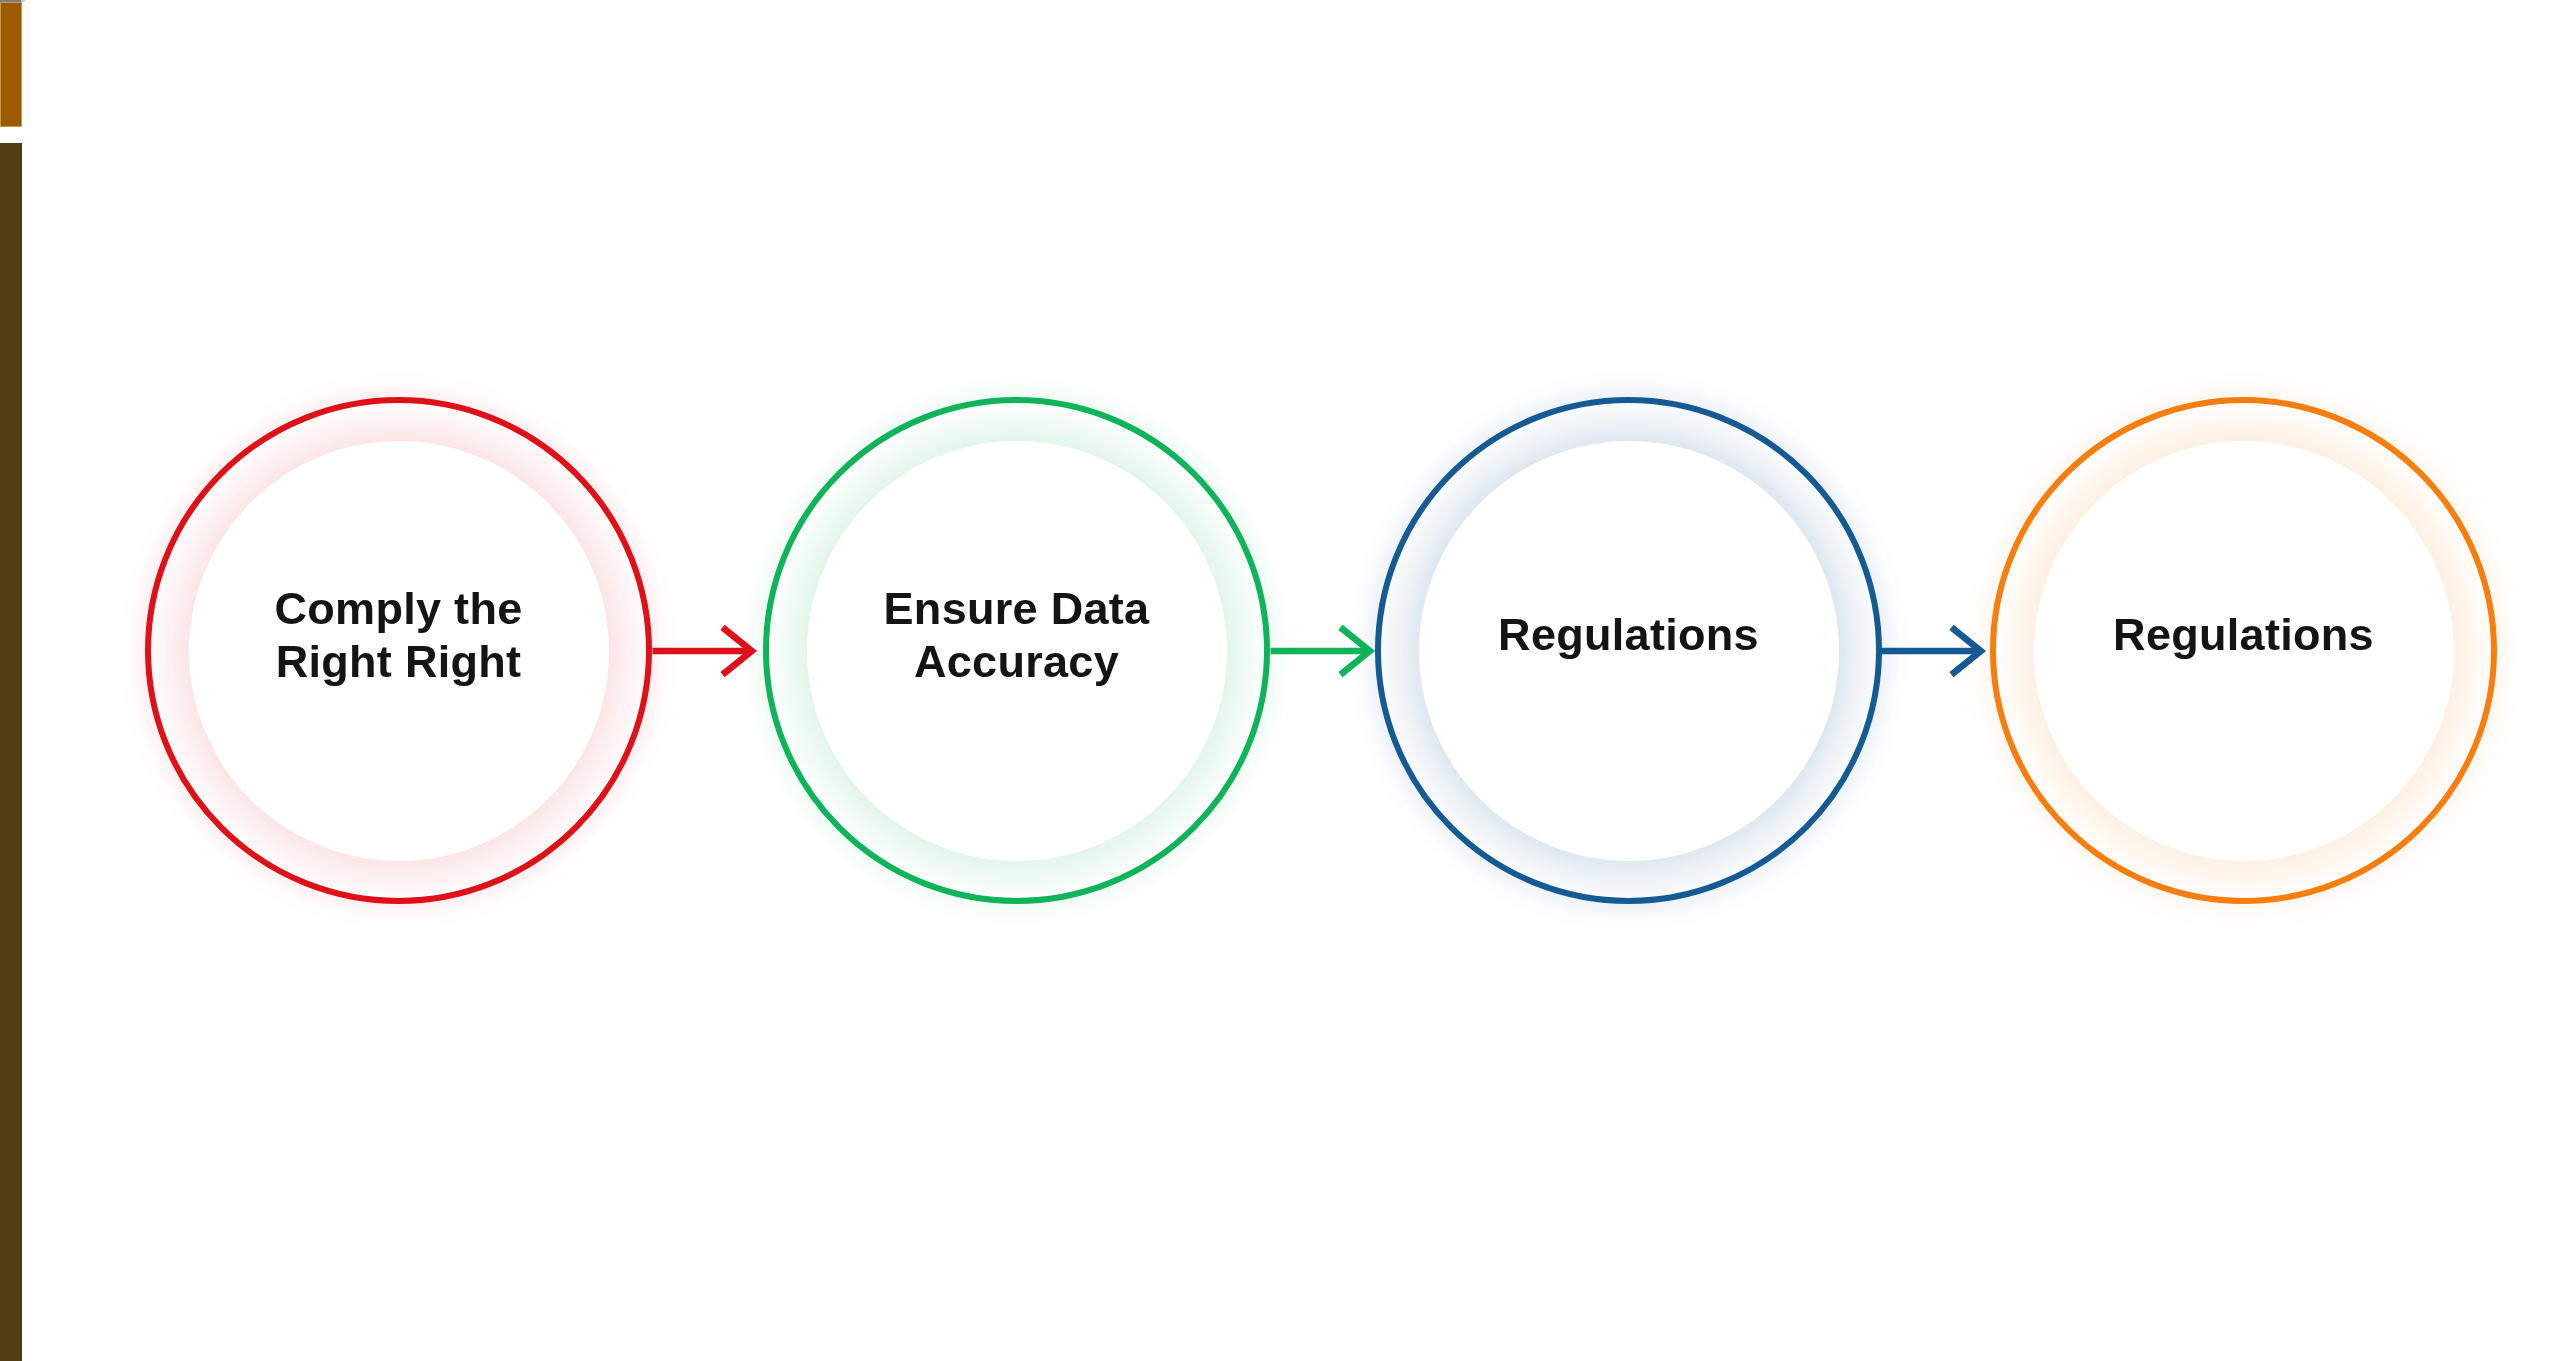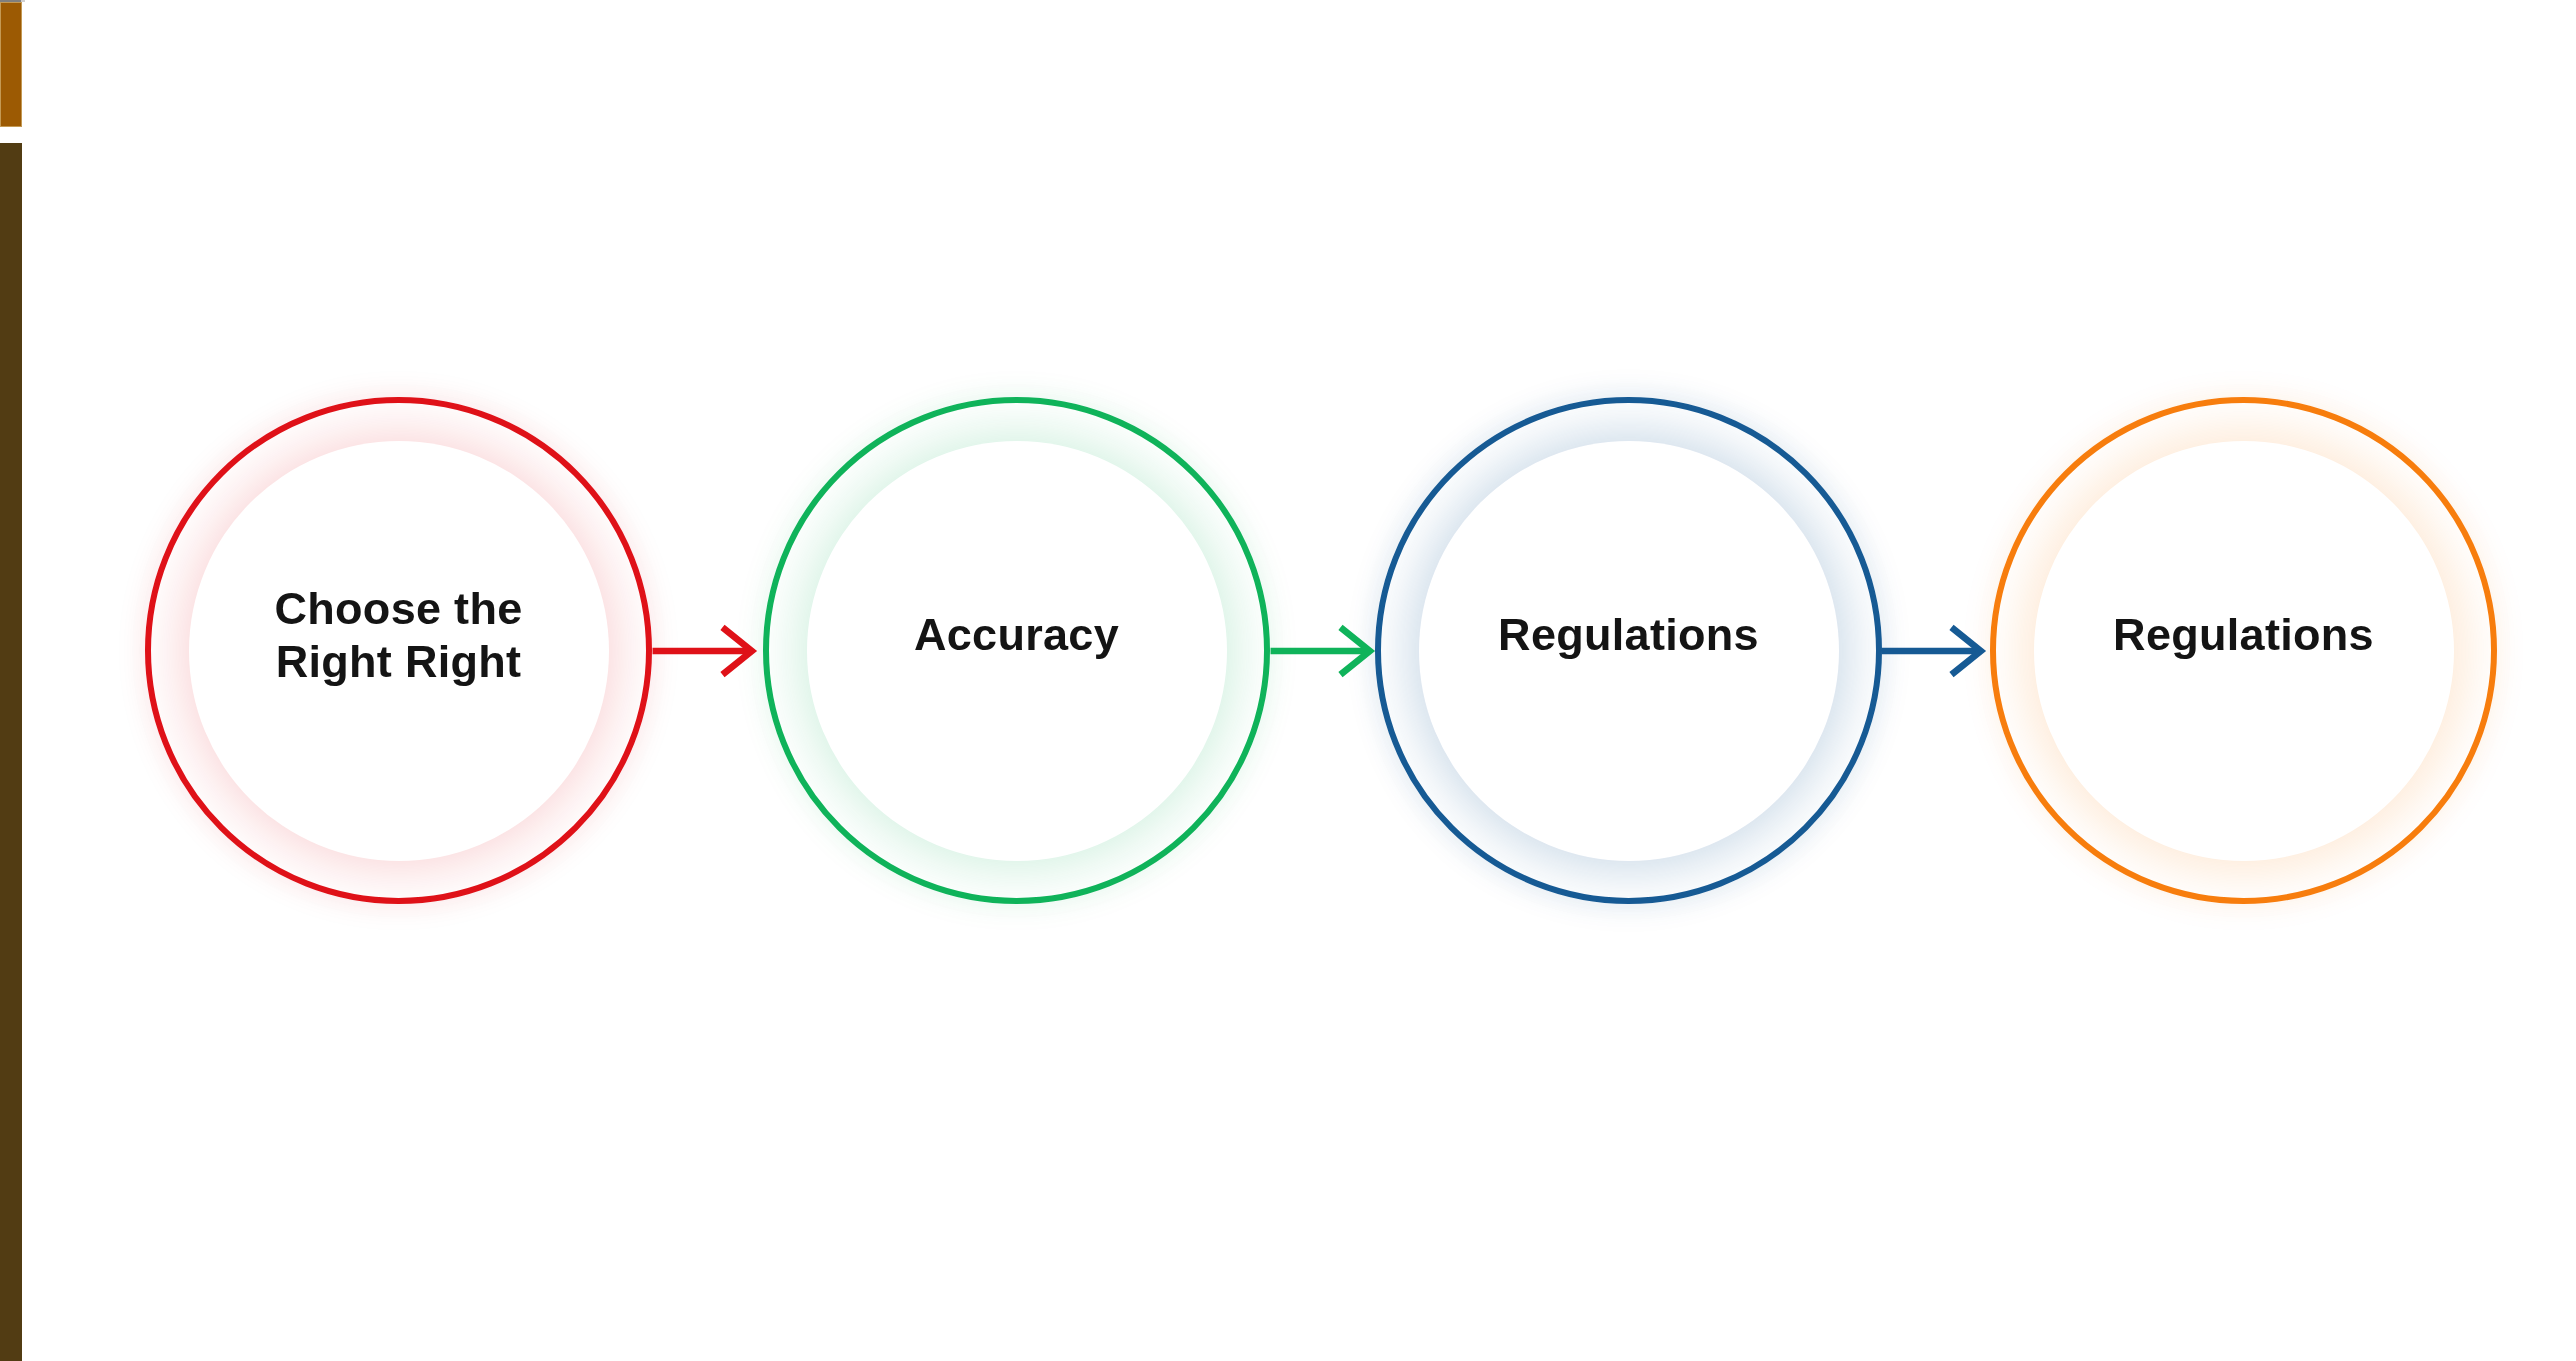--- a/index.html
+++ b/index.html
@@ -106,34 +106,35 @@
 
 <div class="window-edge-dark"></div>
 <div class="window-edge-light"></div>
 <div class="bar-top"></div>
 <div class="bar-side"></div>
 
 <div class="node node-1" style="--accent: #df1118; --glow: rgba(223,17,24,0.17); --outer-glow: rgba(223,17,24,0.08);">
   <div class="disc"></div>
   <div class="ring"></div>
   <div class="label">
-    <span>Choose the</span>
+    <span>Comply the</span>
     <span>Right Right</span>
   </div>
 </div>
 
 <svg class="arrow arrow-1" viewBox="0 0 210 190" xmlns="http://www.w3.org/2000/svg" style="--accent: #df1118;">
   <line x1="3" y1="95" x2="195" y2="95" stroke="currentColor" stroke-width="13"></line>
   <polyline points="139,49 196,95 139,141" fill="none" stroke="currentColor" stroke-width="13" stroke-linejoin="miter"></polyline>
 </svg>
 
 <div class="node node-2" style="--accent: #0fb35a; --glow: rgba(15,179,90,0.18); --outer-glow: rgba(15,179,90,0.08);">
   <div class="disc"></div>
   <div class="ring"></div>
   <div class="label">
+    <span>Ensure Data</span>
     <span>Accuracy</span>
   </div>
 </div>
 
 <svg class="arrow arrow-2" viewBox="0 0 210 190" xmlns="http://www.w3.org/2000/svg" style="--accent: #0fb35a;">
   <line x1="3" y1="95" x2="195" y2="95" stroke="currentColor" stroke-width="13"></line>
   <polyline points="139,49 196,95 139,141" fill="none" stroke="currentColor" stroke-width="13" stroke-linejoin="miter"></polyline>
 </svg>
 
 <div class="node node-3" style="--accent: #165a94; --glow: rgba(22,90,148,0.22); --outer-glow: rgba(22,90,148,0.10);">

